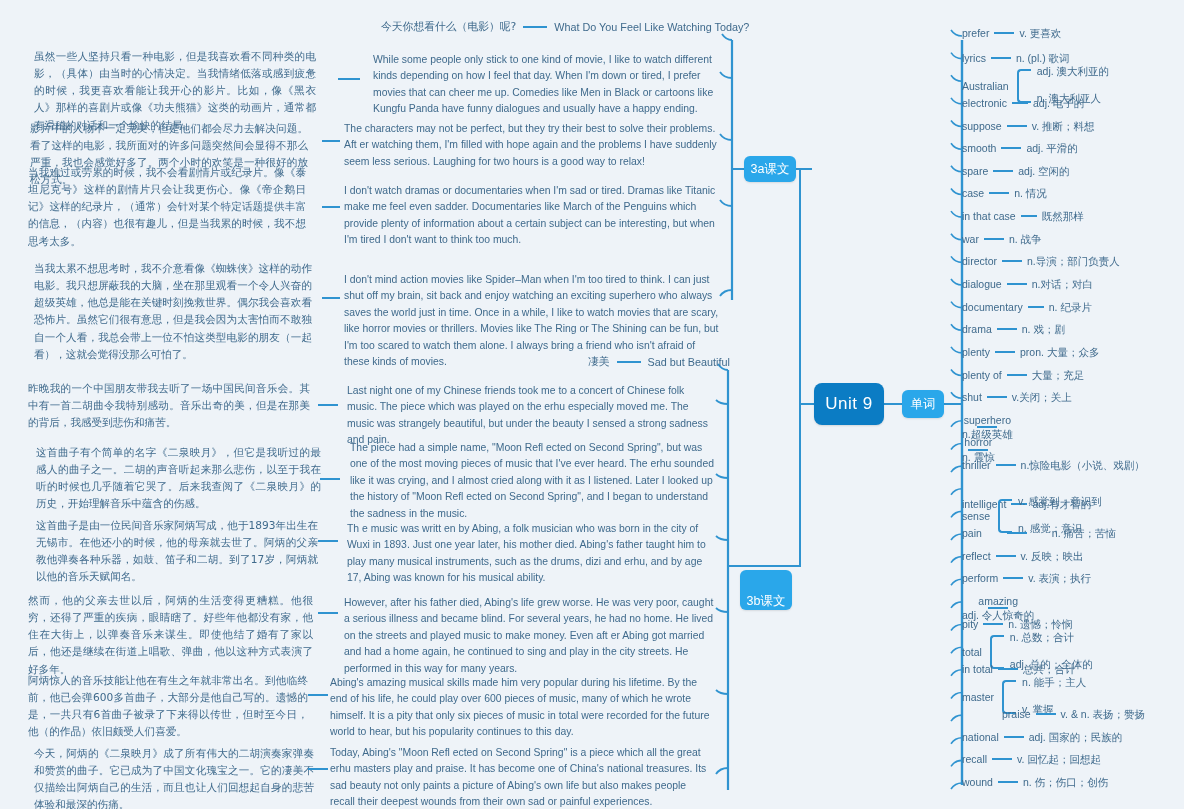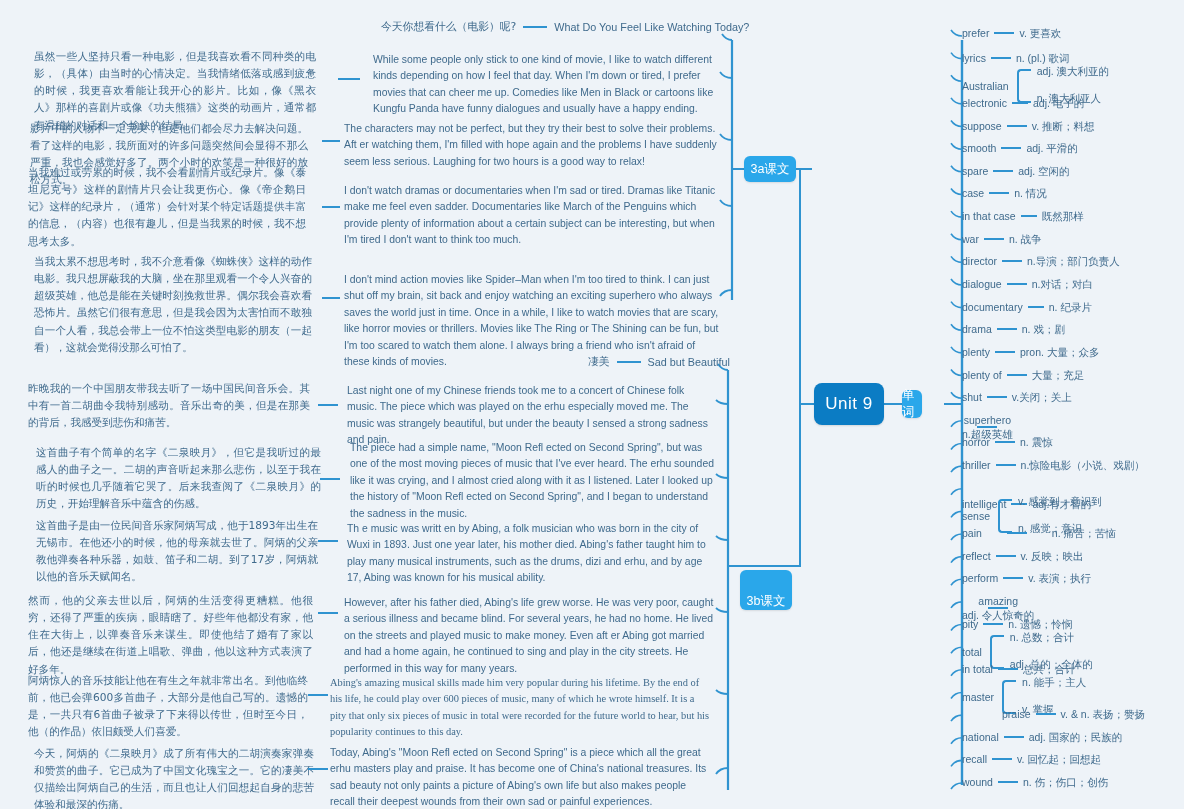--- a/index.html
+++ b/index.html
@@ -47,21 +47,21 @@
     position: absolute;
     background: #2aa7ea;
     border-radius: 6px;
     color: #ffffff;
     font-size: 12.5px;
     display: flex;
     align-items: center;
     justify-content: center;
     box-shadow: 0 1px 2px rgba(0,0,0,0.10);
   }
-  .sub-node.n-word  { left: 902px; top: 390px; width: 20px; height: 28px; }
+  .sub-node.n-word  { left: 902px; top: 390px; width: 42px; height: 28px; }
   .sub-node.n-3a    { left: 744px; top: 156px; width: 52px; height: 26px; }
   .sub-node.n-3b    { left: 740px; top: 570px; width: 52px; height: 40px; align-items: flex-end; }
 
   
   #vocab {
     position: absolute;
     left: 950px;
     top: 0;
     width: 234px;
     height: 809px;
@@ -244,21 +244,21 @@
   </div>
   <div class="title-row" style="left:588px; top:355px;">
     <span class="title-cn">凄美</span>
     <span class="tdash"></span>
     <span>Sad but Beautiful</span>
   </div>
 
   <div class="cn-block" style="left:34px; top:48px; width:282px;">虽然一些人坚持只看一种电影，但是我喜欢看不同种类的电影，（具体）由当时的心情决定。当我情绪低落或感到疲惫的时候，我更喜欢看能让我开心的影片。比如，像《黑衣人》那样的喜剧片或像《功夫熊猫》这类的动画片，通常都有滑稽的对话和一个愉快的结局。</div>
   <div class="cn-block" style="left:30px; top:120px; width:278px;">影片中的人物不一定完美，但是他们都会尽力去解决问题。看了这样的电影，我所面对的许多问题突然间会显得不那么严重，我也会感觉好多了。两个小时的欢笑是一种很好的放松方式。</div>
   <div class="cn-block" style="left:28px; top:164px; width:278px;">当我难过或劳累的时候，我不会看剧情片或纪录片。像《泰坦尼克号》这样的剧情片只会让我更伤心。像《帝企鹅日记》这样的纪录片，（通常）会针对某个特定话题提供丰富的信息，（内容）也很有趣儿，但是当我累的时候，我不想思考太多。</div>
-  <div class="cn-block" style="left:34px; top:253px; width:278px;">当我太累不想思考时，我不介意看像《蜘蛛侠》这样的动作电影。我只想屏蔽我的大脑，坐在那里观看一个令人兴奋的超级英雄，他总是能在关键时刻挽救世界。偶尔我会喜欢看恐怖片。虽然它们很有意思，但是我会因为太害怕而不敢独自一个人看，我总会带上一位不怕这类型电影的朋友（一起看），这就会觉得没那么可怕了。</div>
+  <div class="cn-block" style="left:34px; top:260px; width:278px;">当我太累不想思考时，我不介意看像《蜘蛛侠》这样的动作电影。我只想屏蔽我的大脑，坐在那里观看一个令人兴奋的超级英雄，他总是能在关键时刻挽救世界。偶尔我会喜欢看恐怖片。虽然它们很有意思，但是我会因为太害怕而不敢独自一个人看，我总会带上一位不怕这类型电影的朋友（一起看），这就会觉得没那么可怕了。</div>
 
   <div class="en-block" style="left:373px; top:52px; width:345px;">While some people only stick to one kind of movie, I like to watch different kinds depending on how I feel that day. When I'm down or tired, I prefer movies that can cheer me up. Comedies like Men in Black or cartoons like Kungfu Panda have funny dialogues and usually have a happy ending.</div>
   <div class="en-block" style="left:344px; top:121px; width:376px;">The characters may not be perfect, but they try their best to solve their problems. Aft er watching them, I'm filled with hope again and the problems I have suddenly seem less serious. Laughing for two hours is a good way to relax!</div>
   <div class="en-block" style="left:344px; top:183px; width:373px;">I don't watch dramas or documentaries when I'm sad or tired. Dramas like Titanic make me feel even sadder. Documentaries like March of the Penguins which provide plenty of information about a certain subject can be interesting, but when I'm tired I don't want to think too much.</div>
   <div class="en-block" style="left:344px; top:272px; width:378px;">I don't mind action movies like Spider–Man when I'm too tired to think. I can just shut off my brain, sit back and enjoy watching an exciting superhero who always saves the world just in time. Once in a while, I like to watch movies that are scary, like horror movies or thrillers. Movies like The Ring or The Shining can be fun, but I'm too scared to watch them alone. I always bring a friend who isn't afraid of these kinds of movies.</div>
 
   <div class="lead-dash" style="left:322px; top:140px; width:18px;"></div>
   <div class="lead-dash" style="left:322px; top:206px; width:18px;"></div>
   <div class="lead-dash" style="left:322px; top:297px; width:18px;"></div>
   <div class="lead-dash" style="left:338px; top:78px; width:22px;"></div>
@@ -267,21 +267,21 @@
   <div class="cn-block" style="left:36px; top:444px; width:285px;">这首曲子有个简单的名字《二泉映月》，但它是我听过的最感人的曲子之一。二胡的声音听起来那么悲伤，以至于我在听的时候也几乎随着它哭了。后来我查阅了《二泉映月》的历史，开始理解音乐中蕴含的伤感。</div>
   <div class="cn-block" style="left:36px; top:517px; width:282px;">这首曲子是由一位民间音乐家阿炳写成，他于1893年出生在无锡市。在他还小的时候，他的母亲就去世了。阿炳的父亲教他弹奏各种乐器，如鼓、笛子和二胡。到了17岁，阿炳就以他的音乐天赋闻名。</div>
   <div class="cn-block" style="left:28px; top:592px; width:285px;">然而，他的父亲去世以后，阿炳的生活变得更糟糕。他很穷，还得了严重的疾病，眼睛瞎了。好些年他都没有家，他住在大街上，以弹奏音乐来谋生。即使他结了婚有了家以后，他还是继续在街道上唱歌、弹曲，他以这种方式表演了好多年。</div>
   <div class="cn-block" style="left:28px; top:672px; width:280px;">阿炳惊人的音乐技能让他在有生之年就非常出名。到他临终前，他已会弹600多首曲子，大部分是他自己写的。遗憾的是，一共只有6首曲子被录了下来得以传世，但时至今日，他（的作品）依旧颇受人们喜爱。</div>
   <div class="cn-block" style="left:34px; top:745px; width:280px;">今天，阿炳的《二泉映月》成了所有伟大的二胡演奏家弹奏和赞赏的曲子。它已成为了中国文化瑰宝之一。它的凄美不仅描绘出阿炳自己的生活，而且也让人们回想起自身的悲苦体验和最深的伤痛。</div>
 
   <div class="en-block" style="left:347px; top:383px; width:370px;">Last night one of my Chinese friends took me to a concert of Chinese folk music. The piece which was played on the erhu especially moved me. The music was strangely beautiful, but under the beauty I sensed a strong sadness and pain.</div>
   <div class="en-block" style="left:350px; top:440px; width:370px;">The piece had a simple name, "Moon Refl ected on Second Spring", but was one of the most moving pieces of music that I've ever heard. The erhu sounded like it was crying, and I almost cried along with it as I listened. Later I looked up the history of "Moon Refl ected on Second Spring", and I began to understand the sadness in the music.</div>
   <div class="en-block" style="left:347px; top:521px; width:368px;">Th e music was writt en by Abing, a folk musician who was born in the city of Wuxi in 1893. Just one year later, his mother died. Abing's father taught him to play many musical instruments, such as the drums, dizi and erhu, and by age 17, Abing was known for his musical ability.</div>
   <div class="en-block" style="left:344px; top:595px; width:370px;">However, after his father died, Abing's life grew worse. He was very poor, caught a serious illness and became blind. For several years, he had no home. He lived on the streets and played music to make money. Even aft er Abing got married and had a home again, he continued to sing and play in the city streets. He performed in this way for many years.</div>
-  <div class="en-block" style="left:330px; top:675px; width:383px;font-family:Liberation Serif, serif;">Abing's amazing musical skills made him very popular during his lifetime. By the end of his life, he could play over 600 pieces of music, many of which he wrote himself. It is a pity that only six pieces of music in total were recorded for the future world to hear, but his popularity continues to this day.</div>
+  <div class="en-block" style="left:330px; top:675px; width:383px;">Abing's amazing musical skills made him very popular during his lifetime. By the end of his life, he could play over 600 pieces of music, many of which he wrote himself. It is a pity that only six pieces of music in total were recorded for the future world to hear, but his popularity continues to this day.</div>
   <div class="en-block" style="left:330px; top:745px; width:383px;">Today, Abing's "Moon Refl ected on Second Spring" is a piece which all the great erhu masters play and praise. It has become one of China's national treasures. Its sad beauty not only paints a picture of Abing's own life but also makes people recall their deepest wounds from their own sad or painful experiences.</div>
 
   <div class="lead-dash" style="left:318px; top:404px; width:20px;"></div>
   <div class="lead-dash" style="left:320px; top:478px; width:20px;"></div>
   <div class="lead-dash" style="left:318px; top:540px; width:20px;"></div>
   <div class="lead-dash" style="left:318px; top:612px; width:20px;"></div>
   <div class="lead-dash" style="left:308px; top:694px; width:20px;"></div>
   <div class="lead-dash" style="left:842px; top:768px; width:0px;"></div>
   <div class="lead-dash" style="left:308px; top:768px; width:20px;"></div>
 
@@ -372,21 +372,21 @@
       <div class="vocab-row" style="top: 391.182px;">
         <span class="vocab-word">shut</span>
         <span class="vdash" style="width: 20px;"></span>
         <span class="vocab-def">v.关闭；关上</span>
       </div>
       <div class="vocab-row" style="top: 413.818px; flex-direction: column;">
         <span class="vocab-word">superhero</span>
         <span class="vdash" style="width: 20px;"></span>
         <span class="vocab-def">n.超级英雄</span>
       </div>
-      <div class="vocab-row" style="top: 436.455px;">
+      <div class="vocab-row" style="top: 436.455px; flex-direction: column;">
         <span class="vocab-word">horror</span>
         <span class="vdash" style="width: 20px;"></span>
         <span class="vocab-def">n. 震惊</span>
       </div>
       <div class="vocab-row" style="top: 459.091px;">
         <span class="vocab-word">thriller</span>
         <span class="vdash" style="width: 20px;"></span>
         <span class="vocab-def">n.惊险电影（小说、戏剧）</span>
       </div>
       <div class="vocab-row" style="top: 498px;">

